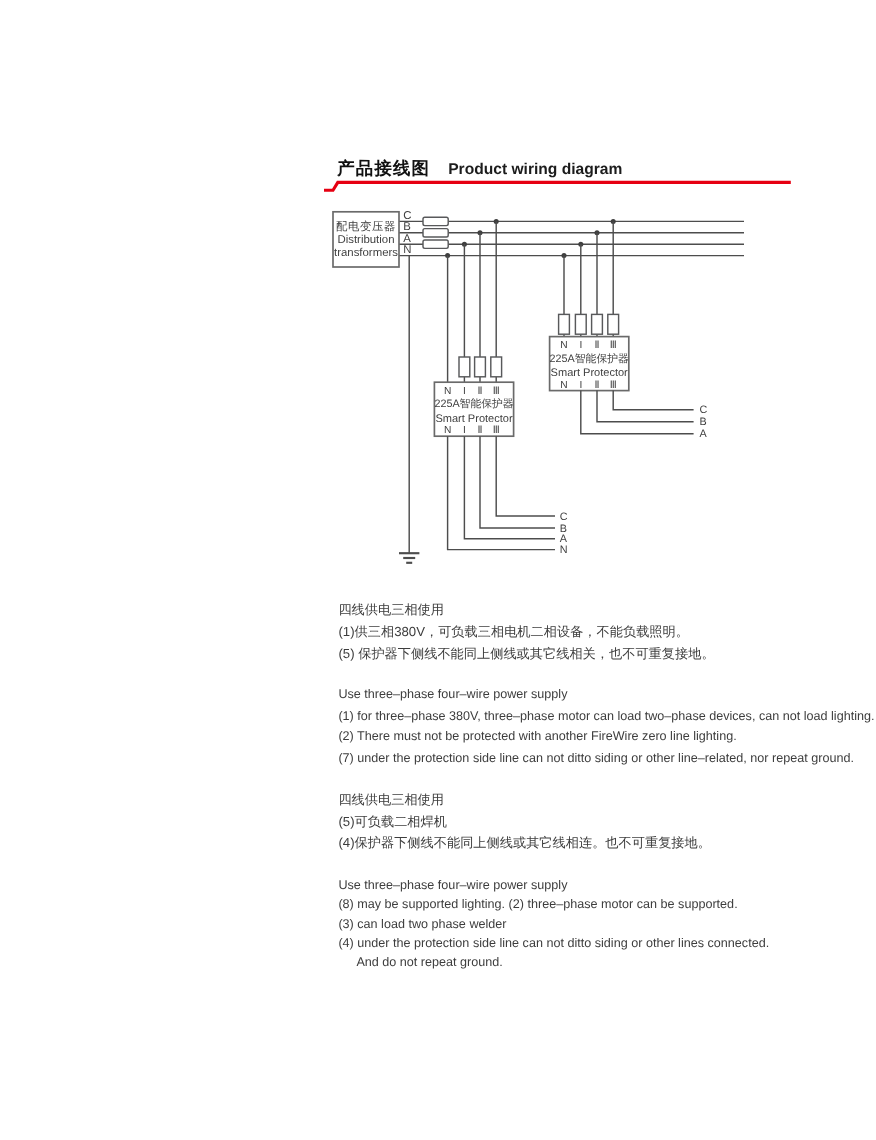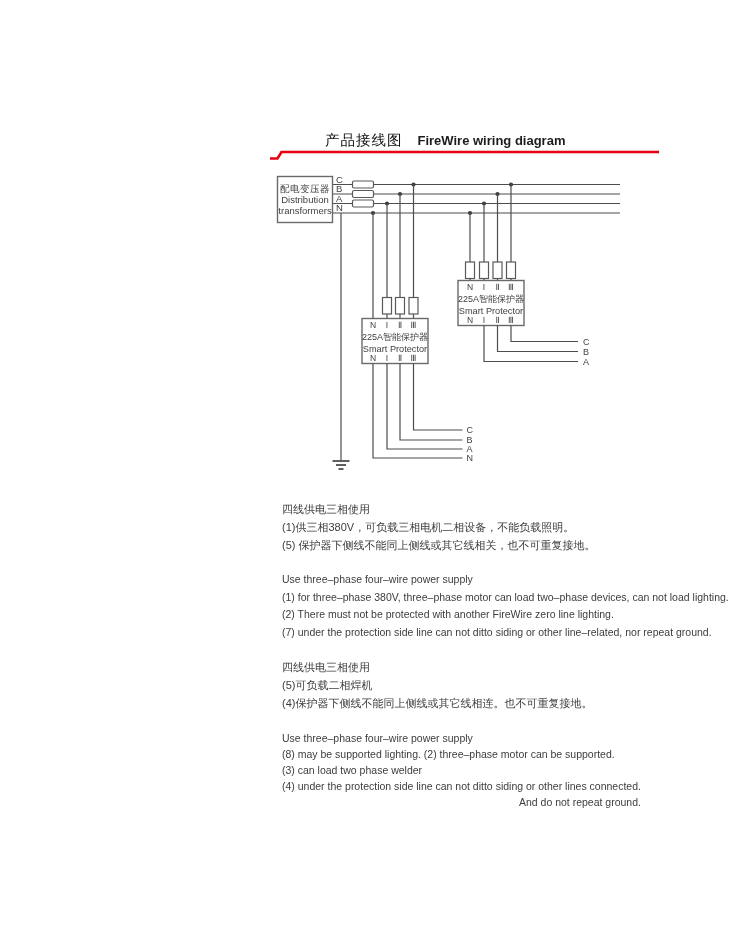--- a/index.html
+++ b/index.html
@@ -1,37 +1,37 @@
 <!DOCTYPE html>
 <html><head>
 <meta charset="utf-8">
 <style>
   html,body{margin:0;padding:0;}
   body{
     width:730px;height:950px;background:#ffffff;position:relative;
     font-family:"Liberation Sans",sans-serif;color:#3d3d3d;overflow:hidden;
   }
   .title-row{position:absolute;left:281px;top:131px;display:flex;align-items:baseline;gap:15px;}
-  .title-zh{font-size:14.5px;font-weight:normal;color:#111;letter-spacing:1px;margin-left:44px;}
+  .title-zh{font-size:14.5px;font-weight:bold;color:#111;letter-spacing:1px;}
   .title-en{font-size:13px;font-weight:bold;color:#1c1c1c;}
   svg.diagram{position:absolute;left:0;top:0;}
   svg text{font-family:"Liberation Sans",sans-serif;fill:#3f3f3f;}
   .note{position:absolute;left:282px;}
   .note div{white-space:pre-wrap;}
   .note-zh{font-size:11px;line-height:18px;}
   .note-en{font-size:10.5px;line-height:17.5px;}
   .note-en2{font-size:10.5px;line-height:16px;}
-  .indent{padding-left:15px;text-align:right;}
+  .indent{padding-left:15px;}
 </style>
 </head>
 <body>
 
 <div class="title-row">
   <span class="title-zh">产品接线图</span>
-  <span class="title-en">FireWire wiring diagram</span>
+  <span class="title-en">Product wiring diagram</span>
 </div>
 
 <svg class="diagram" width="730" height="950" viewBox="0 0 730 950">
 
   <polyline points="270,158.5 277.5,158.5 281.5,152 659,152" fill="none" stroke="#e60012" stroke-width="2.6"></polyline>
 
   <g stroke="#4d4d4d" stroke-width="1.2">
     <line x1="332.5" y1="184.5" x2="620" y2="184.5"></line>
     <line x1="332.5" y1="194" x2="620" y2="194"></line>
     <line x1="332.5" y1="203.5" x2="620" y2="203.5"></line>

